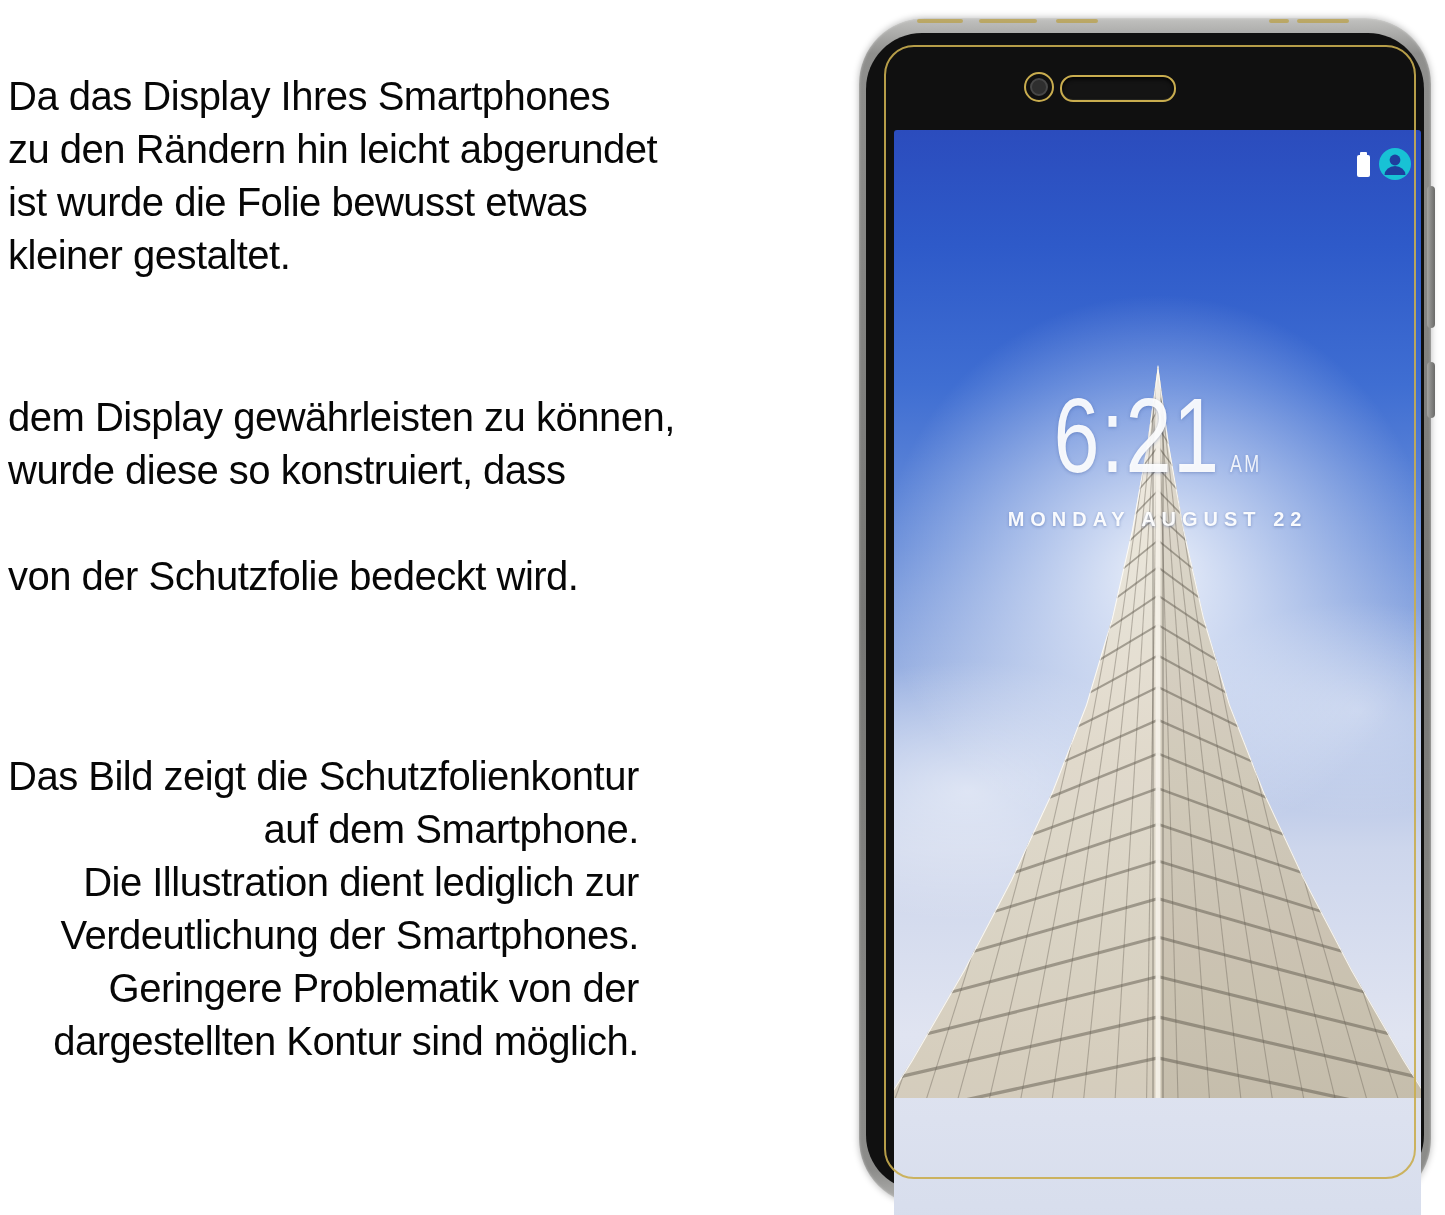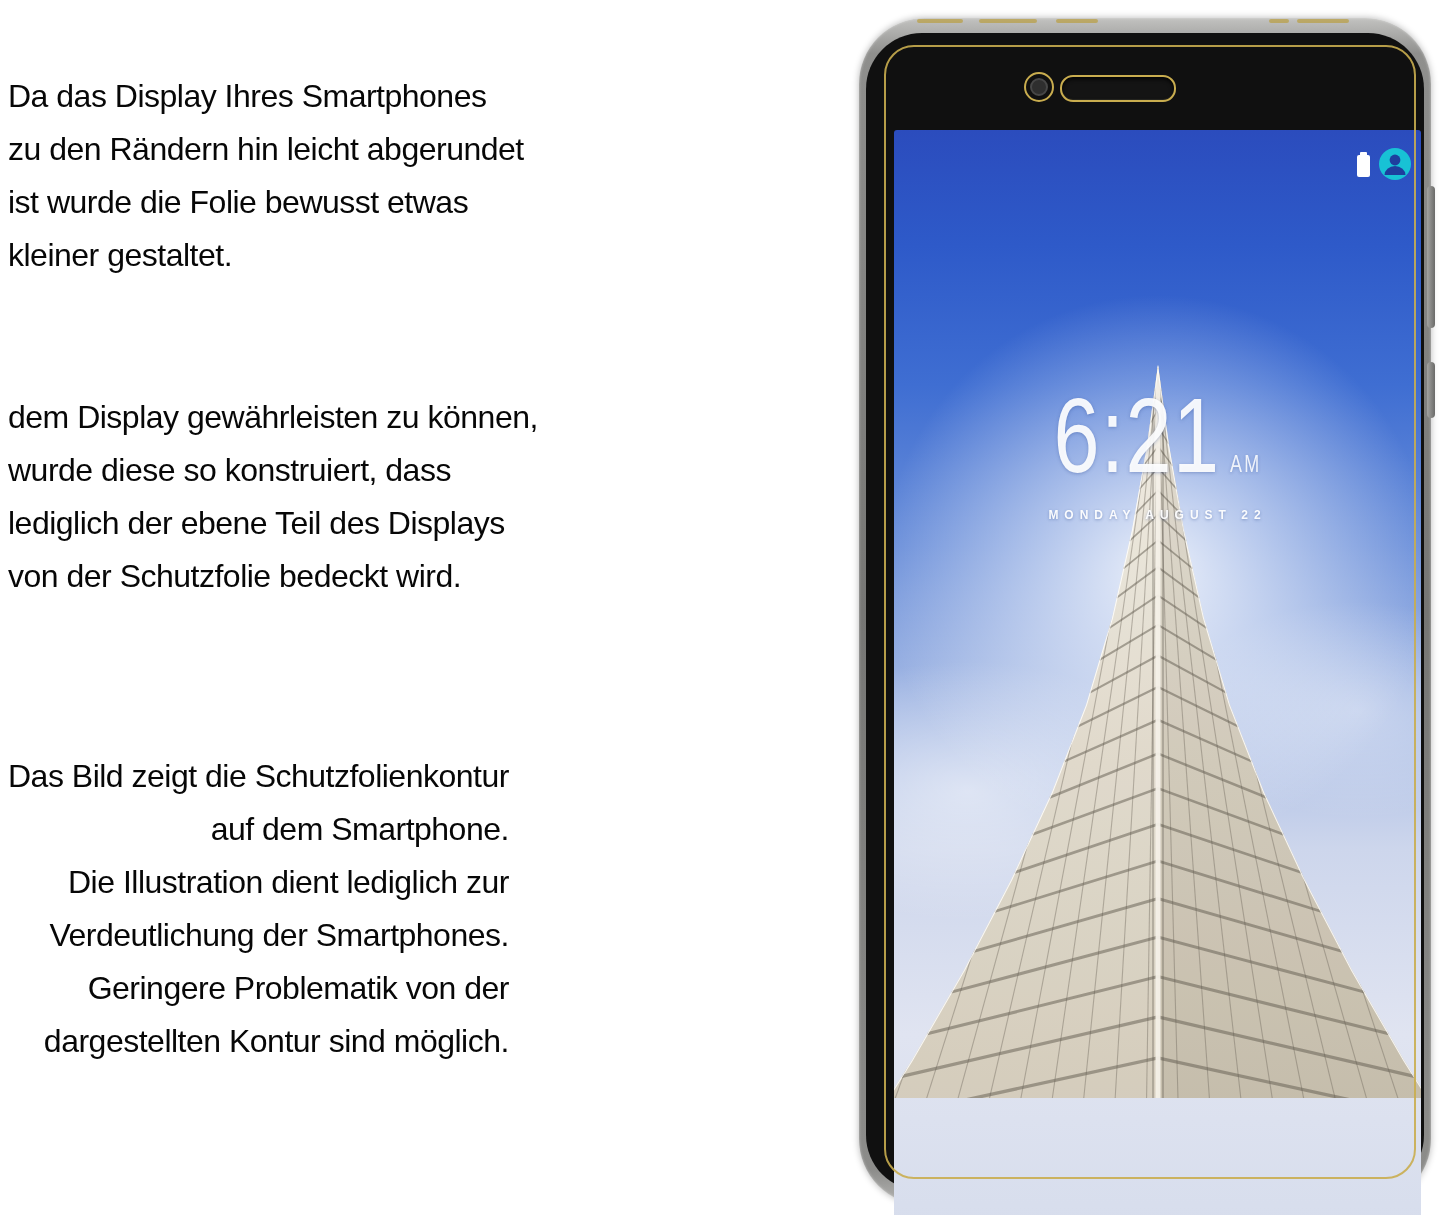--- a/index.html
+++ b/index.html
@@ -1,21 +1,21 @@
 <!DOCTYPE html>
 <html style="--film-contour: #c9ad4f; --avatar-cyan: #18c2d5; --avatar-person-blue: #1e3e9e; --sky-top-blue: #2b4cbd; --text-black: #070707; --frame-silver: #8c8c8a; --bezel-black: #0d0d0d;"><head>
 <meta charset="utf-8">
 <style>
   html,body{margin:0;padding:0;background:#ffffff;}
   .canvas{position:relative;width:1445px;height:1215px;background:#fff;overflow:hidden;
           font-family:"Liberation Sans","DejaVu Sans",sans-serif;}
 
   
   .copy{position:absolute;left:0;top:0;width:830px;height:1215px;}
-  .para{position:absolute;left:8px;margin:0;color:#070707;font-size:32px;line-height:53px;letter-spacing:-0.5px;}
+  .para{position:absolute;left:8px;margin:0;color:#070707;font-size:40px;line-height:53px;letter-spacing:-0.5px;}
   .para.p1{top:70px;}
   .para.p2{top:338px;}
   .para.p3{top:750px;text-align:right;}
   .line{white-space:nowrap;}
   .b{font-weight:700;}
 
   
   .phone{position:absolute;left:859px;top:18px;width:572px;height:1187px;border-radius:66px;
          background:linear-gradient(180deg,#c2c2c0 0%,#8f8f8d 3%,#767674 50%,#8c8c8a 97%,#b5b5b3 100%);
          box-shadow:0 0 7px rgba(0,0,0,.28), inset 0 0 3px rgba(255,255,255,.5);}
@@ -42,21 +42,21 @@
   .bldg{position:absolute;inset:0;}
   .statusbar{position:absolute;top:18px;right:10px;display:flex;align-items:center;gap:9px;}
   .battery{position:relative;width:13px;height:22px;background:#fff;border-radius:2px;margin-top:3px;}
   .battery:before{content:"";position:absolute;top:-3px;left:3px;width:7px;height:3px;background:#fff;border-radius:1px 1px 0 0;}
   .avatar{width:32px;height:32px;border-radius:50%;background:var(--avatar-cyan);overflow:hidden;}
   .clock{position:absolute;left:0;width:100%;top:252px;text-align:center;color:rgba(255,255,255,.93);
          font-size:106px;line-height:106px;transform:scaleX(.78);letter-spacing:2px;
          text-shadow:0 1px 4px rgba(40,70,140,.35);white-space:nowrap;}
   .ampm{font-size:23px;letter-spacing:3px;margin-left:12px;opacity:.92;}
   .date{position:absolute;left:0;width:100%;top:378px;text-align:center;color:rgba(255,255,255,.95);
-        font-size:12px;font-weight:700;letter-spacing:6px;text-shadow:0 1px 3px rgba(40,70,140,.4);}
+        font-size:20px;font-weight:700;letter-spacing:6px;text-shadow:0 1px 3px rgba(40,70,140,.4);}
 
   
   .film-contour{position:absolute;left:25px;top:27px;width:528px;height:1130px;border-radius:30px;
                 border:2px solid var(--film-contour);opacity:.9;pointer-events:none;}
 </style>
 </head>
 <body>
 
 <div class="canvas">
 
@@ -64,21 +64,21 @@
     <p class="para p1">
       <span class="line">Da das Display Ihres Smartphones</span><br>
       <span class="line">zu den Rändern hin leicht abgerundet</span><br>
       <span class="line">ist wurde die Folie bewusst etwas</span><br>
       <span class="line">kleiner gestaltet.</span>
     </p>
     <p class="para p2">
       <br>
       <span class="line">dem Display gewährleisten zu können,</span><br>
       <span class="line">wurde diese so konstruiert, dass</span><br>
-      <span class="line">lediglich der ebene Teil des Displays</span><br>
+      <br>
       <span class="line">von der Schutzfolie bedeckt wird.</span>
     </p>
     <p class="para p3">
       <span class="line">Das Bild zeigt die Schutzfolienkontur</span><br>
       <span class="line">auf dem Smartphone.</span><br>
       <span class="line">Die Illustration dient lediglich zur</span><br>
       <span class="line">Verdeutlichung der Smartphones.</span><br>
       <span class="line">Geringere Problematik von der</span><br>
       <span class="line">dargestellten Kontur sind möglich.</span>
     </p>

